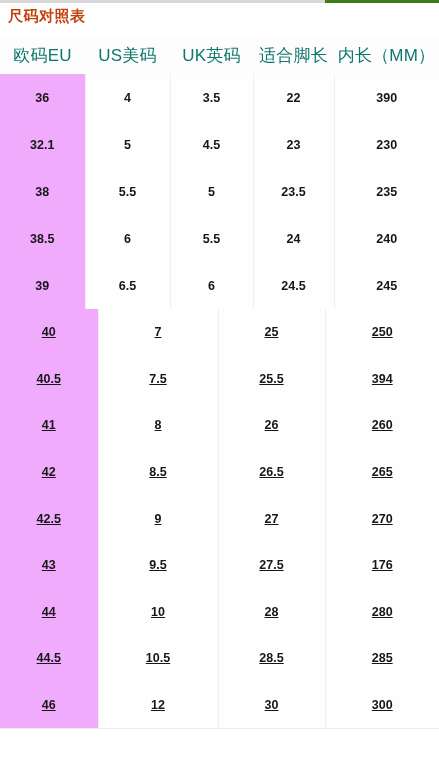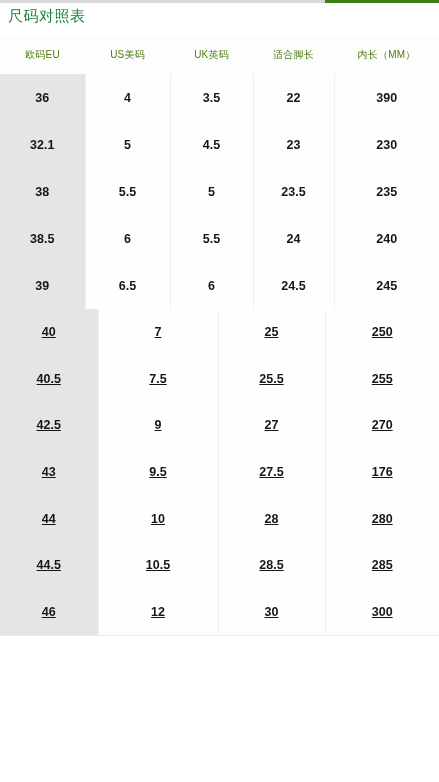--- a/index.html
+++ b/index.html
@@ -35,23 +35,23 @@
     background: #3d7c17;
     flex: 1 1 auto;
   }
 
   
   .page-title {
     position: absolute;
     top: 6px;
     left: 8px;
     font-size: 15px;
-    font-weight: normal;
+    font-weight: bold;
     letter-spacing: 0.5px;
-    color: #15803d;
+    color: #c2410c;
     line-height: 20px;
     white-space: nowrap;
   }
 
   
   .chart {
     position: absolute;
     top: 36px;
     left: 0;
     width: 439px;
@@ -70,42 +70,42 @@
     vertical-align: middle;
     font-weight: normal;
     padding: 0;
     background: #fdfdfd;
   }
 
   
   .head-row th {
     height: 38px;
     background: #f4f4f4;
-    font-size: 10px;
+    font-size: 17px;
     font-weight: bold;
-    color: #4d7c0f;
+    color: #0f766e;
     letter-spacing: 0.2px;
     white-space: nowrap;
   }
 
   
   .size-table tbody tr td {
     height: 47px;
     font-weight: bold;
     font-size: 12.5px;
     color: #161616;
     border-right: 1px solid #f0f0f0;
     background: #fefefe;
   }
   .size-table tbody tr td:last-child {
     border-right: none;
   }
   .size-table tbody tr td.col-first {
     border-right: 1px solid #f0f0f0;
-    background: #e5e5e5;
+    background: #f0abfc;
   }
 
   
   .table-upper col.c0 { width: 85px; }
   .table-upper col.c1 { width: 85px; }
   .table-upper col.c2 { width: 83px; }
   .table-upper col.c3 { width: 81px; }
   .table-upper col.c4 { width: 105px; }
 
   
@@ -207,21 +207,33 @@
       <tr>
         <td class="col-first">40</td>
         <td>7</td>
         <td>25</td>
         <td>250</td>
       </tr>
       <tr>
         <td class="col-first">40.5</td>
         <td>7.5</td>
         <td>25.5</td>
-        <td>255</td>
+        <td>394</td>
+      </tr>
+      <tr>
+        <td class="col-first">41</td>
+        <td>8</td>
+        <td>26</td>
+        <td>260</td>
+      </tr>
+      <tr>
+        <td class="col-first">42</td>
+        <td>8.5</td>
+        <td>26.5</td>
+        <td>265</td>
       </tr>
       <tr>
         <td class="col-first">42.5</td>
         <td>9</td>
         <td>27</td>
         <td>270</td>
       </tr>
       <tr>
         <td class="col-first">43</td>
         <td>9.5</td>

